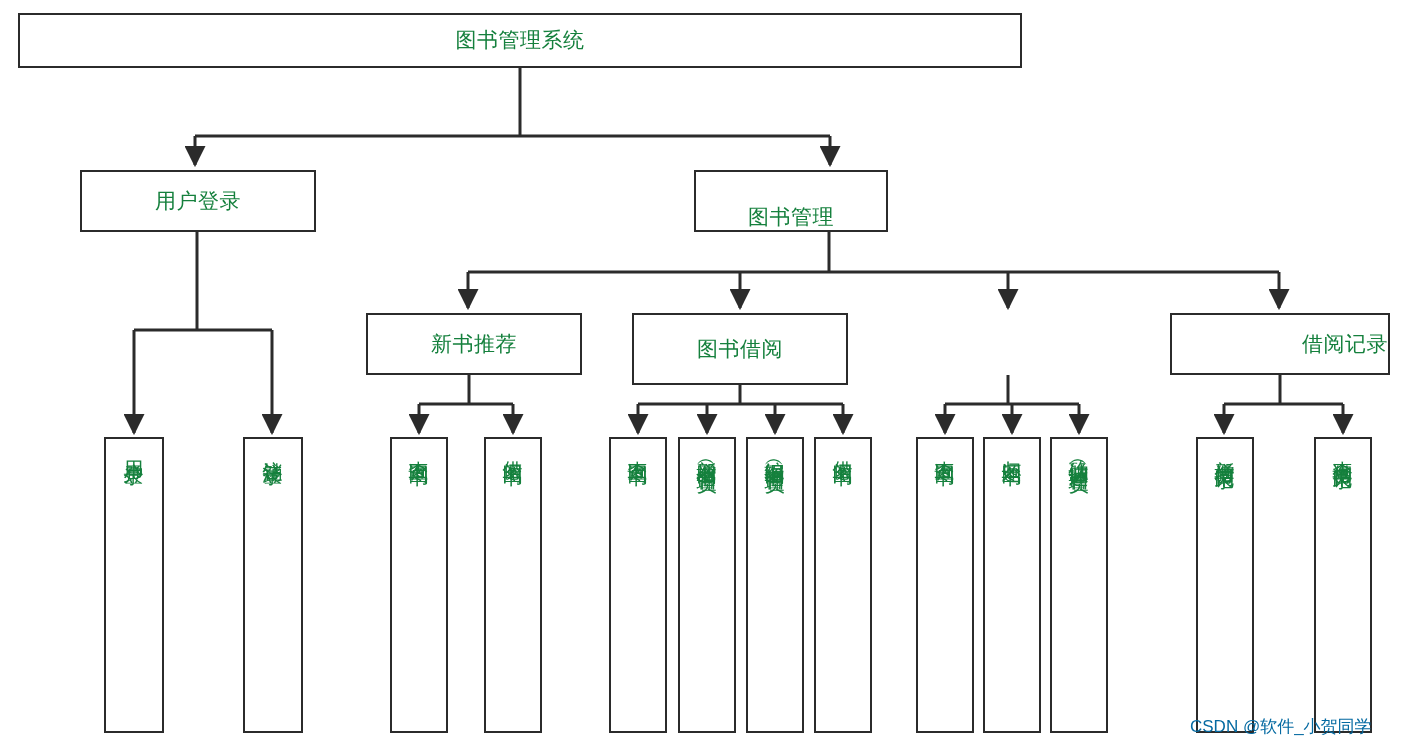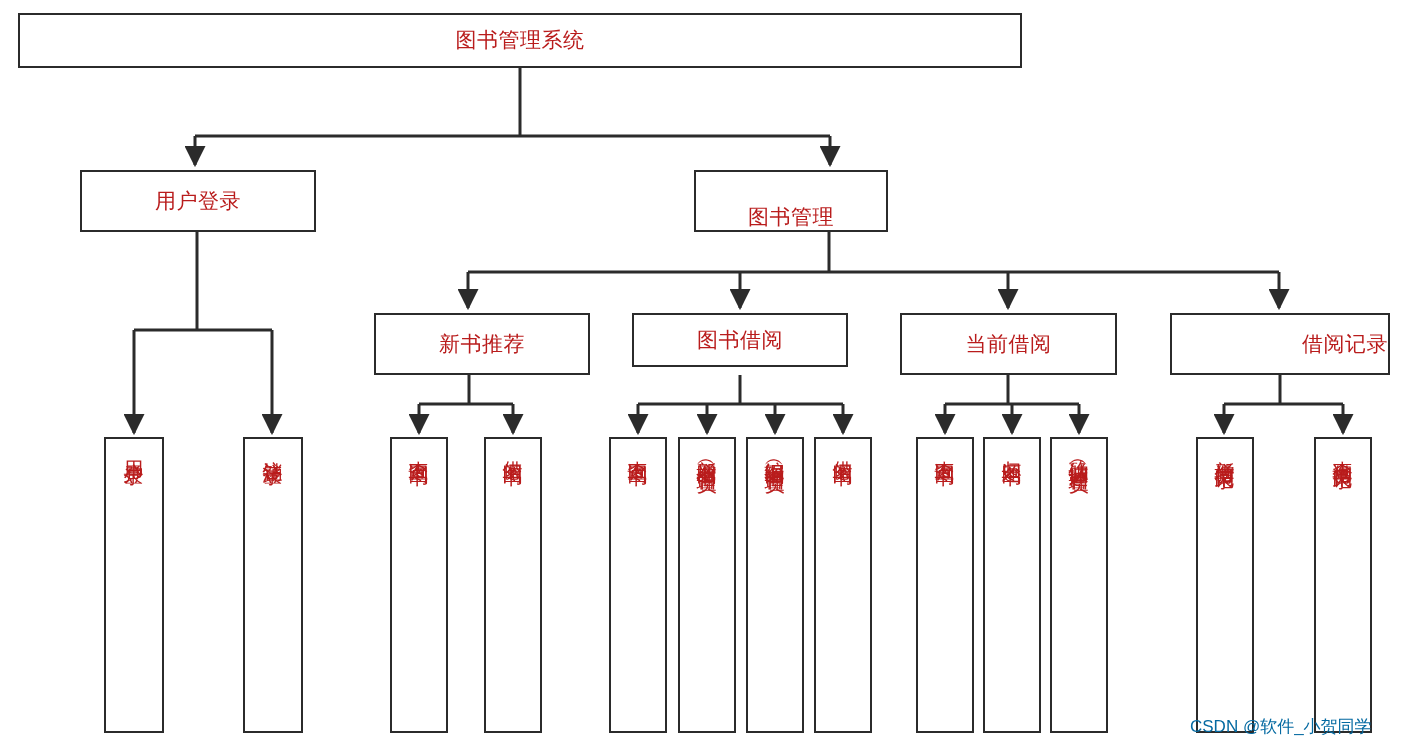--- a/index.html
+++ b/index.html
@@ -25,21 +25,21 @@
     height: 747px;
   }
   .node {
     position: absolute;
     box-sizing: border-box;
     border: 2px solid #2b2b2b;
     background: #ffffff;
     display: flex;
     align-items: center;
     justify-content: center;
-    color: #b91c1c;
+    color: #15803d;
   }
   .node-label {
     display: block;
     text-align: center;
     line-height: 1.18;
   }
   .node.horizontal .node-label {
     font-size: 21px;
     letter-spacing: 0.5px;
     white-space: nowrap;
@@ -127,28 +127,25 @@
     <span class="node-label">图书管理系统</span>
   </div>
 
   <div class="node horizontal" style="left:80px; top:170px; width:236px; height:62px;">
     <span class="node-label">用户登录</span>
   </div>
   <div class="node horizontal" style="left:694px; top:170px; width:194px; height:62px;align-items:flex-end;">
     <span class="node-label">图书管理</span>
   </div>
 
-  <div class="node horizontal" style="left:374px; top:313px; width:216px; height:62px;">
+  <div class="node horizontal" style="left:366px; top:313px; width:216px; height:62px;">
     <span class="node-label">新书推荐</span>
   </div>
-  <div class="node horizontal" style="left:632px; top:313px; width:216px; height:54px;">
+  <div class="node horizontal" style="left:632px; top:313px; width:216px; height:72px;">
     <span class="node-label">图书借阅</span>
-  </div>
-  <div class="node horizontal" style="left:900px; top:313px; width:217px; height:62px;">
-    <span class="node-label">当前借阅</span>
   </div>
   <div class="node horizontal" style="left:1170px; top:313px; width:220px; height:62px;justify-content:flex-end;">
     <span class="node-label">借阅记录</span>
   </div>
 
   <div class="node vertical" style="left:104px; top:437px; width:60px; height:296px;">
     <span class="node-label">用户登录</span>
   </div>
   <div class="node vertical" style="left:243px; top:437px; width:60px; height:296px;">
     <span class="node-label">注销登录</span>

